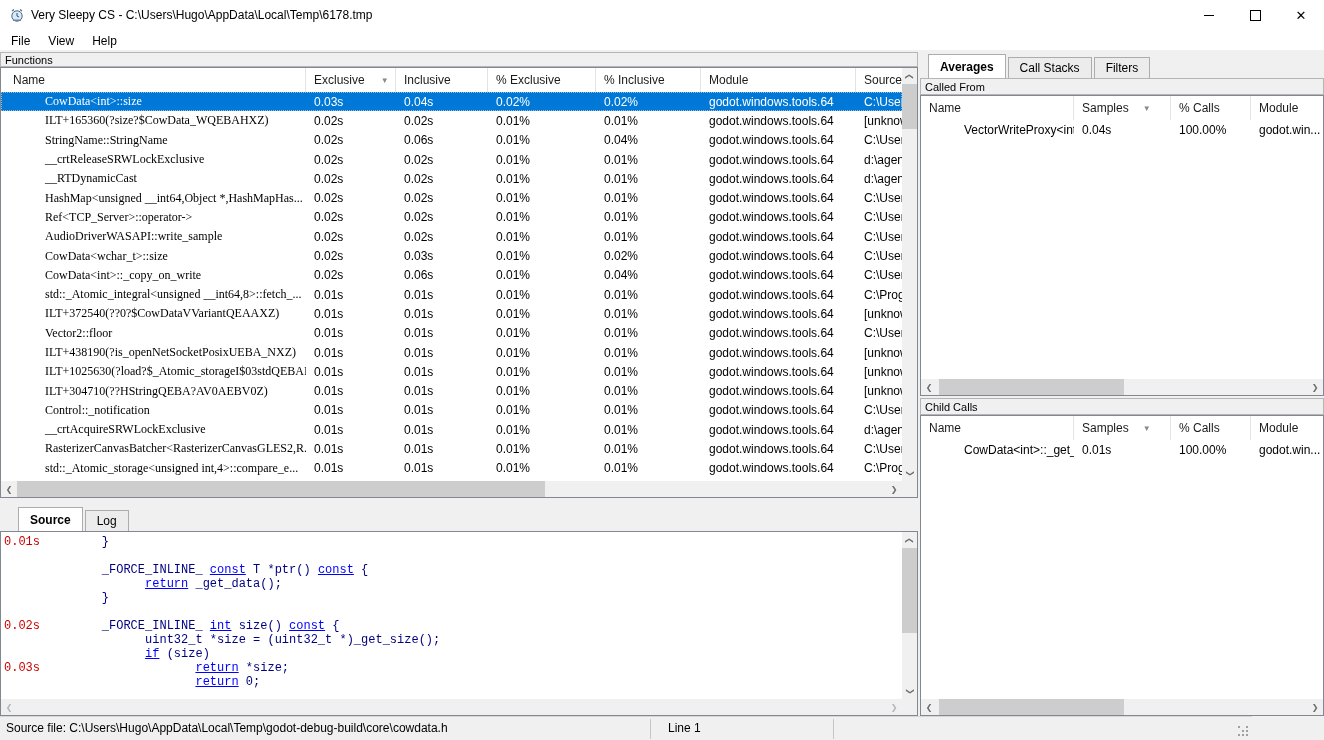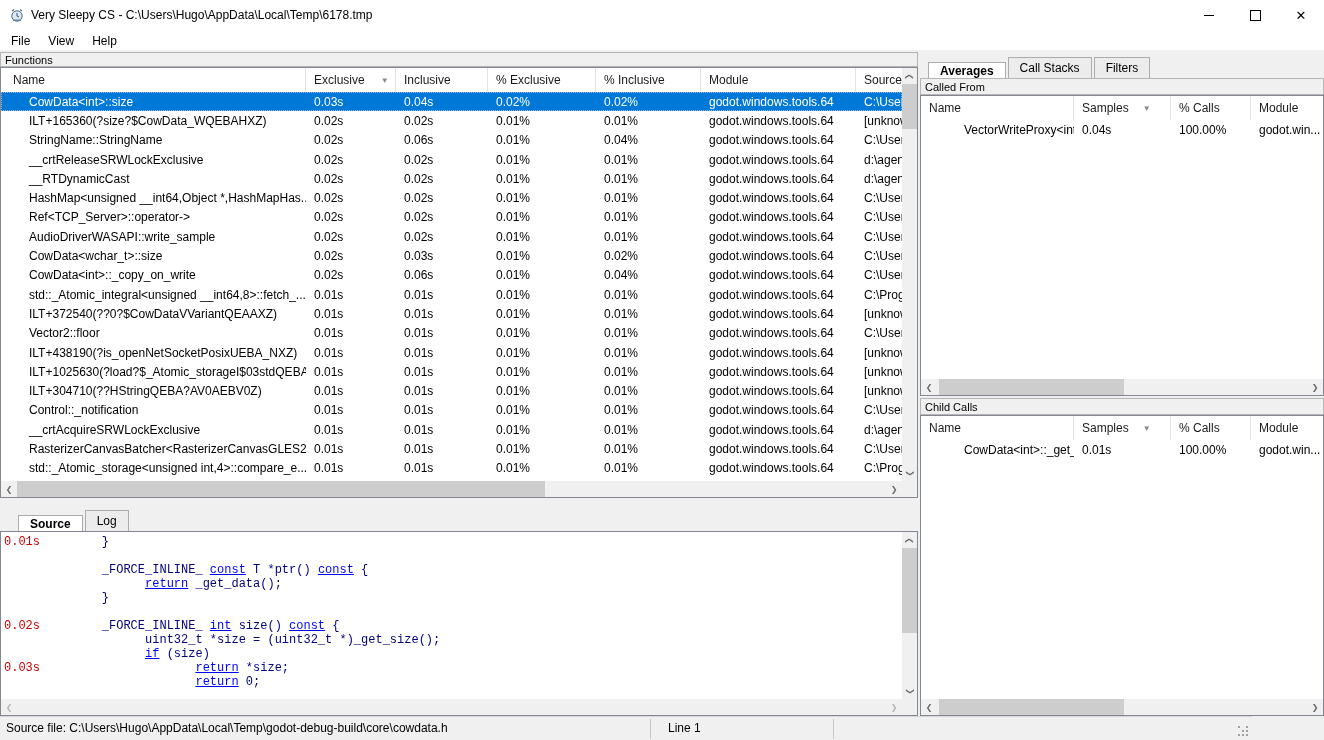--- a/index.html
+++ b/index.html
@@ -25,21 +25,21 @@
 
   
   .fcaption{position:absolute;left:0;top:52px;width:918px;height:15px;}
   .ftable{position:absolute;left:0;top:67px;width:918px;height:431px;background:#fff;border:1px solid #828790;box-sizing:border-box;}
   .fhead{position:absolute;left:0;top:0;width:901px;height:24px;display:flex;background:#fff;overflow:hidden;}
   .hcell{display:flex;align-items:center;box-sizing:border-box;padding-left:8px;border-right:1px solid #e3e3e3;overflow:hidden;white-space:nowrap;color:#1a1a1a;}
   .sort-arrow{color:#8a8a8a;font-size:8px;margin-left:16px;}
   .frows{position:absolute;left:0;top:24px;width:901px;height:391px;overflow:hidden;}
   .frow{display:flex;height:19.3px;align-items:center;background:#fff;}
   .frow .cell{box-sizing:border-box;padding-left:8px;overflow:hidden;white-space:nowrap;height:100%;display:flex;align-items:center;}
-  .frow .cell.cname{padding-left:28px;}
+  .frow .cell.cname{padding-left:44px;font-family:Liberation Serif, serif;}
   .fhead .fc0{padding-left:12px;}
   .frow.selected{background:#0078d7;color:#fff;outline:1px dotted #9cb8d4;outline-offset:-1px;}
   .fc0{width:305px;flex:0 0 auto;}
   .fc1{width:90px;flex:0 0 auto;}
   .fc2{width:92px;flex:0 0 auto;}
   .fc3{width:108px;flex:0 0 auto;}
   .fc4{width:105px;flex:0 0 auto;}
   .fc5{width:155px;flex:0 0 auto;}
   .fc6{flex:1 1 auto;border-right:none;}
 
@@ -54,21 +54,21 @@
   .sb-down span{transform:rotate(-90deg);}
   .sb-thumb{background:#cdcdcd;}
   .sb-thumb.h{height:16px;flex:0 0 auto;}
   .sb-thumb.v{width:15px;position:absolute;left:0;}
   .sb-track{flex:1 1 auto;height:16px;}
   .corner{position:absolute;right:0;bottom:0;width:15px;height:16px;background:#f0f0f0;}
 
   
   .tabbar{position:absolute;display:flex;align-items:flex-end;}
   .tab{height:21px;padding:0 11px;border:1px solid #acacac;border-bottom:none;background:#ececec;display:flex;align-items:center;margin-right:2px;font-size:12px;box-sizing:border-box;}
-  .tab.active{background:#fff;font-weight:bold;height:16px;z-index:3;text-align:center;}
+  .tab.active{background:#fff;font-weight:bold;height:24px;z-index:3;text-align:center;}
 
   
   .rtabs{left:928px;top:54px;height:24px;}
   .sidebox-caption{position:absolute;left:920px;width:404px;height:17px;}
   .sidebox-body{position:absolute;left:920px;width:404px;background:#fff;border:1px solid #828790;box-sizing:border-box;overflow:hidden;}
   .rhead{display:flex;height:24px;background:#fff;overflow:hidden;}
   .rrow{display:flex;height:20px;align-items:center;}
   .rrow .cell{box-sizing:border-box;padding-left:8px;overflow:hidden;white-space:nowrap;}
   .rrow .cell.cname{padding-left:43px;}
   .rc0{width:153px;flex:0 0 auto;}

